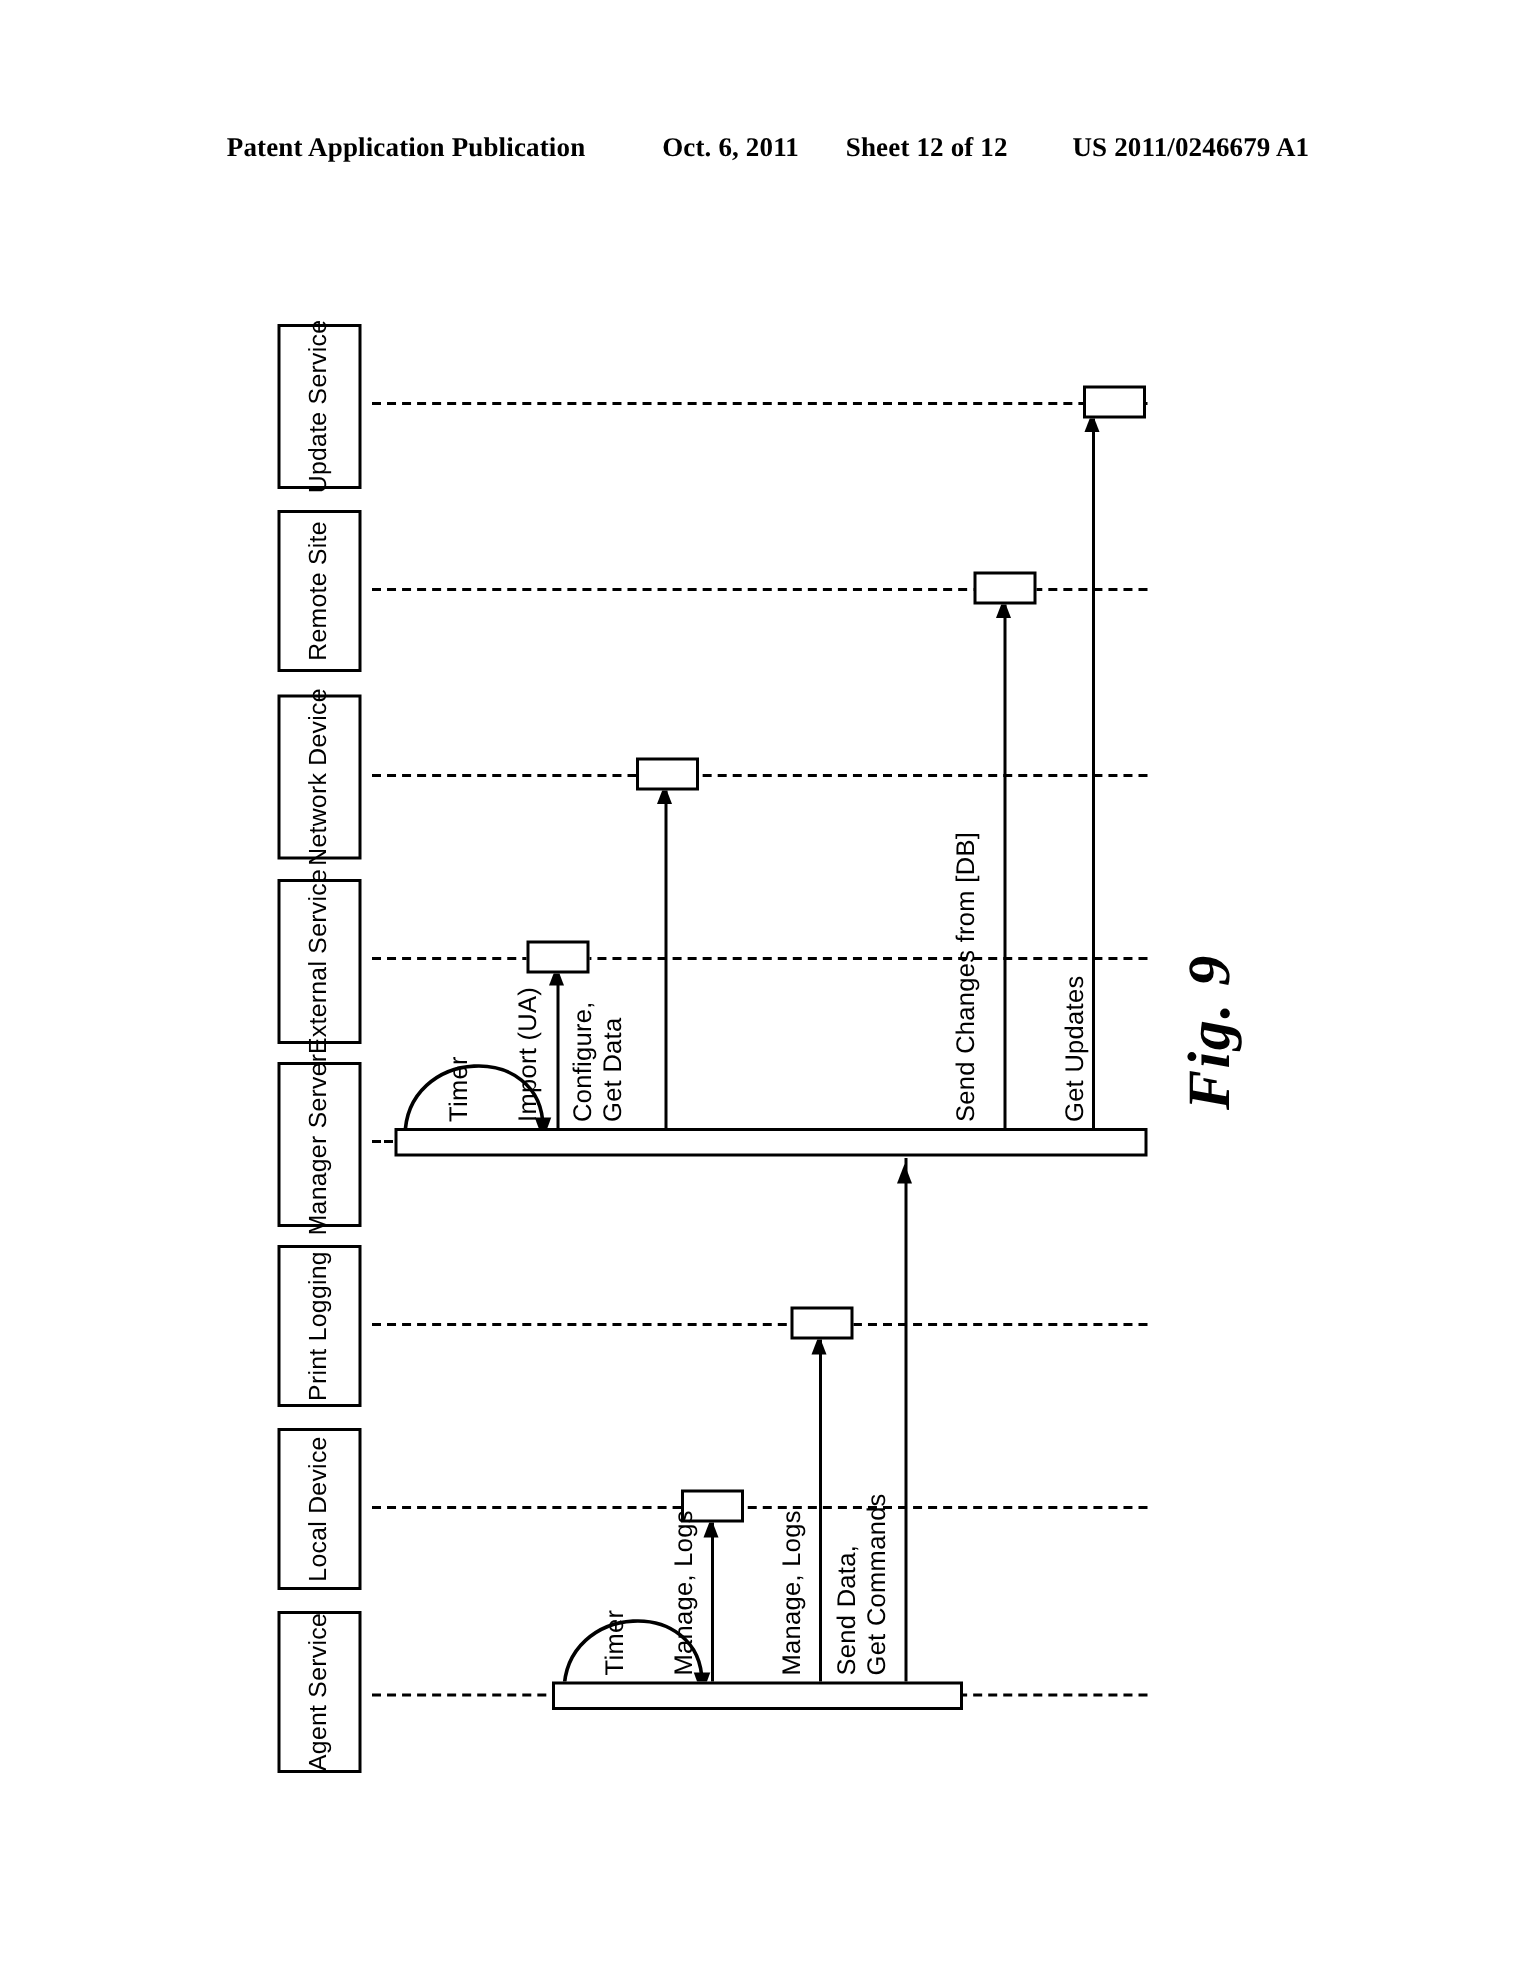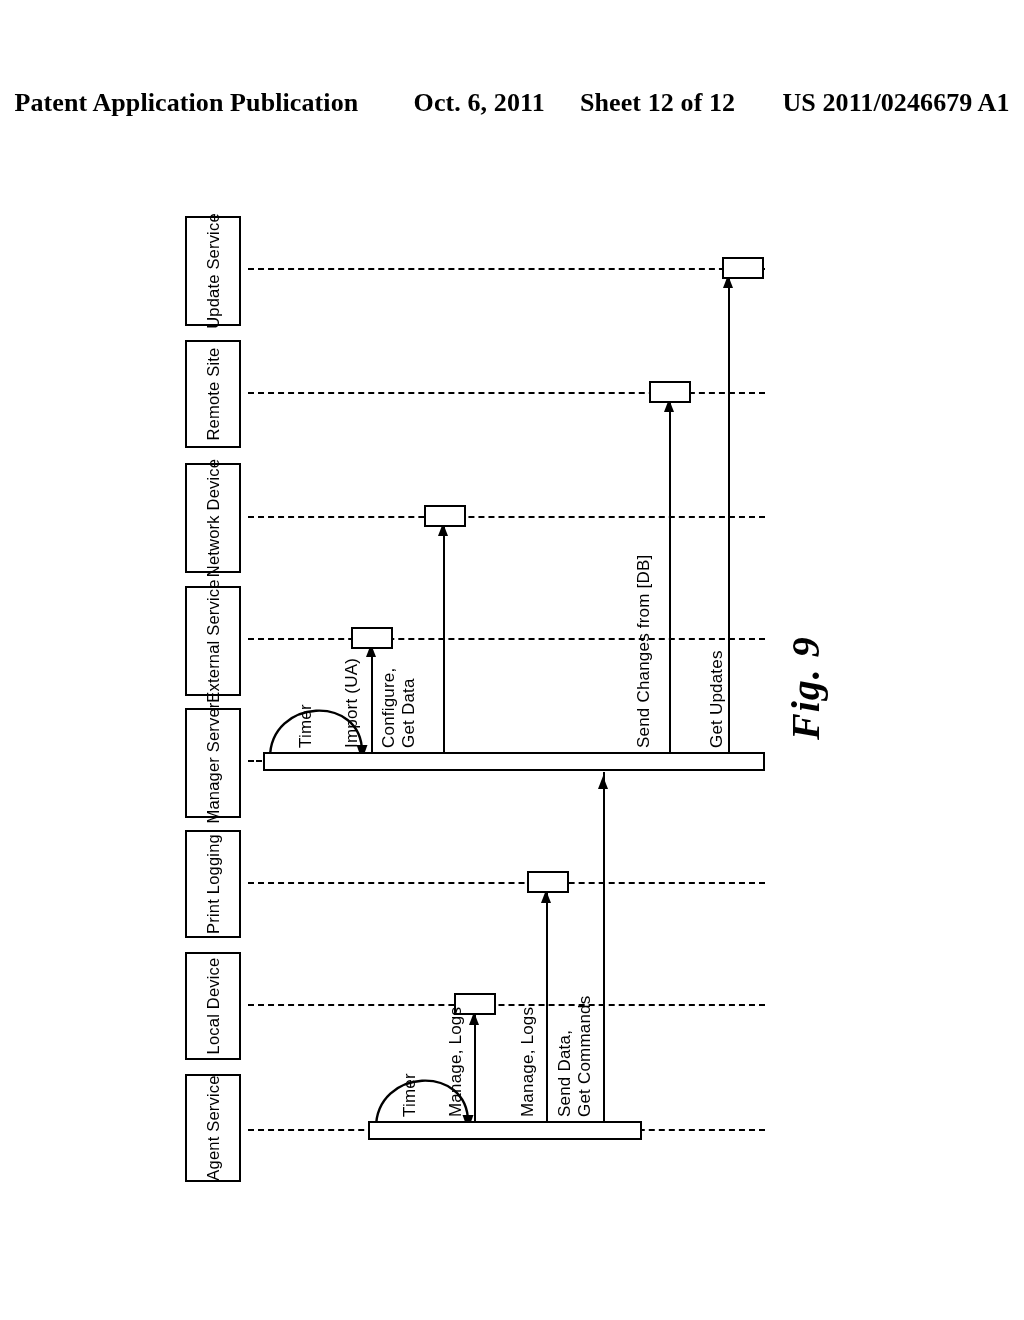--- a/index.html
+++ b/index.html
@@ -18,21 +18,21 @@
 
   
   #page-header {
     position: absolute;
     top: 88px;
     left: 0;
     width: 1024px;
     text-align: center;
     font-family: "Liberation Serif", serif;
     font-weight: bold;
-    font-size: 26px;
+    font-size: 18px;
     letter-spacing: 0.1px;
     white-space: nowrap;
   }
   #page-header .hdr-seg { display: inline-block; }
   #page-header .gap-lg { display: inline-block; width: 42px; }
   #page-header .gap-md { display: inline-block; width: 22px; }
   #page-header .gap-xl { display: inline-block; width: 34px; }
 
   
   #diagram {

